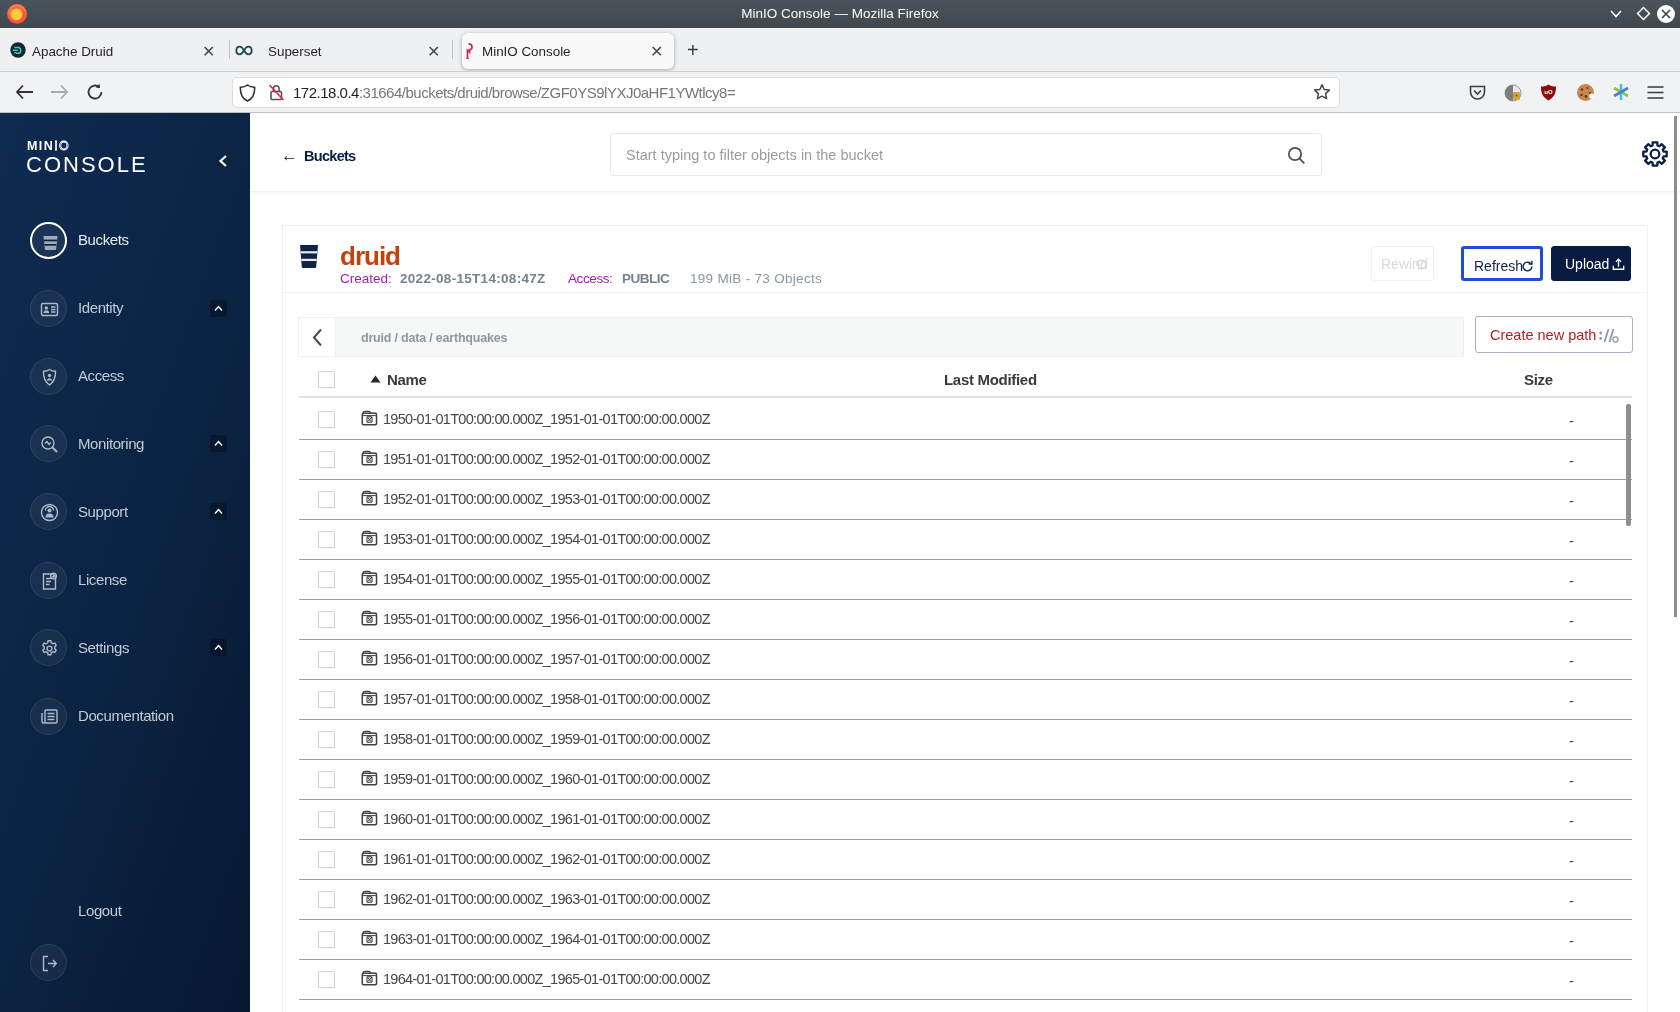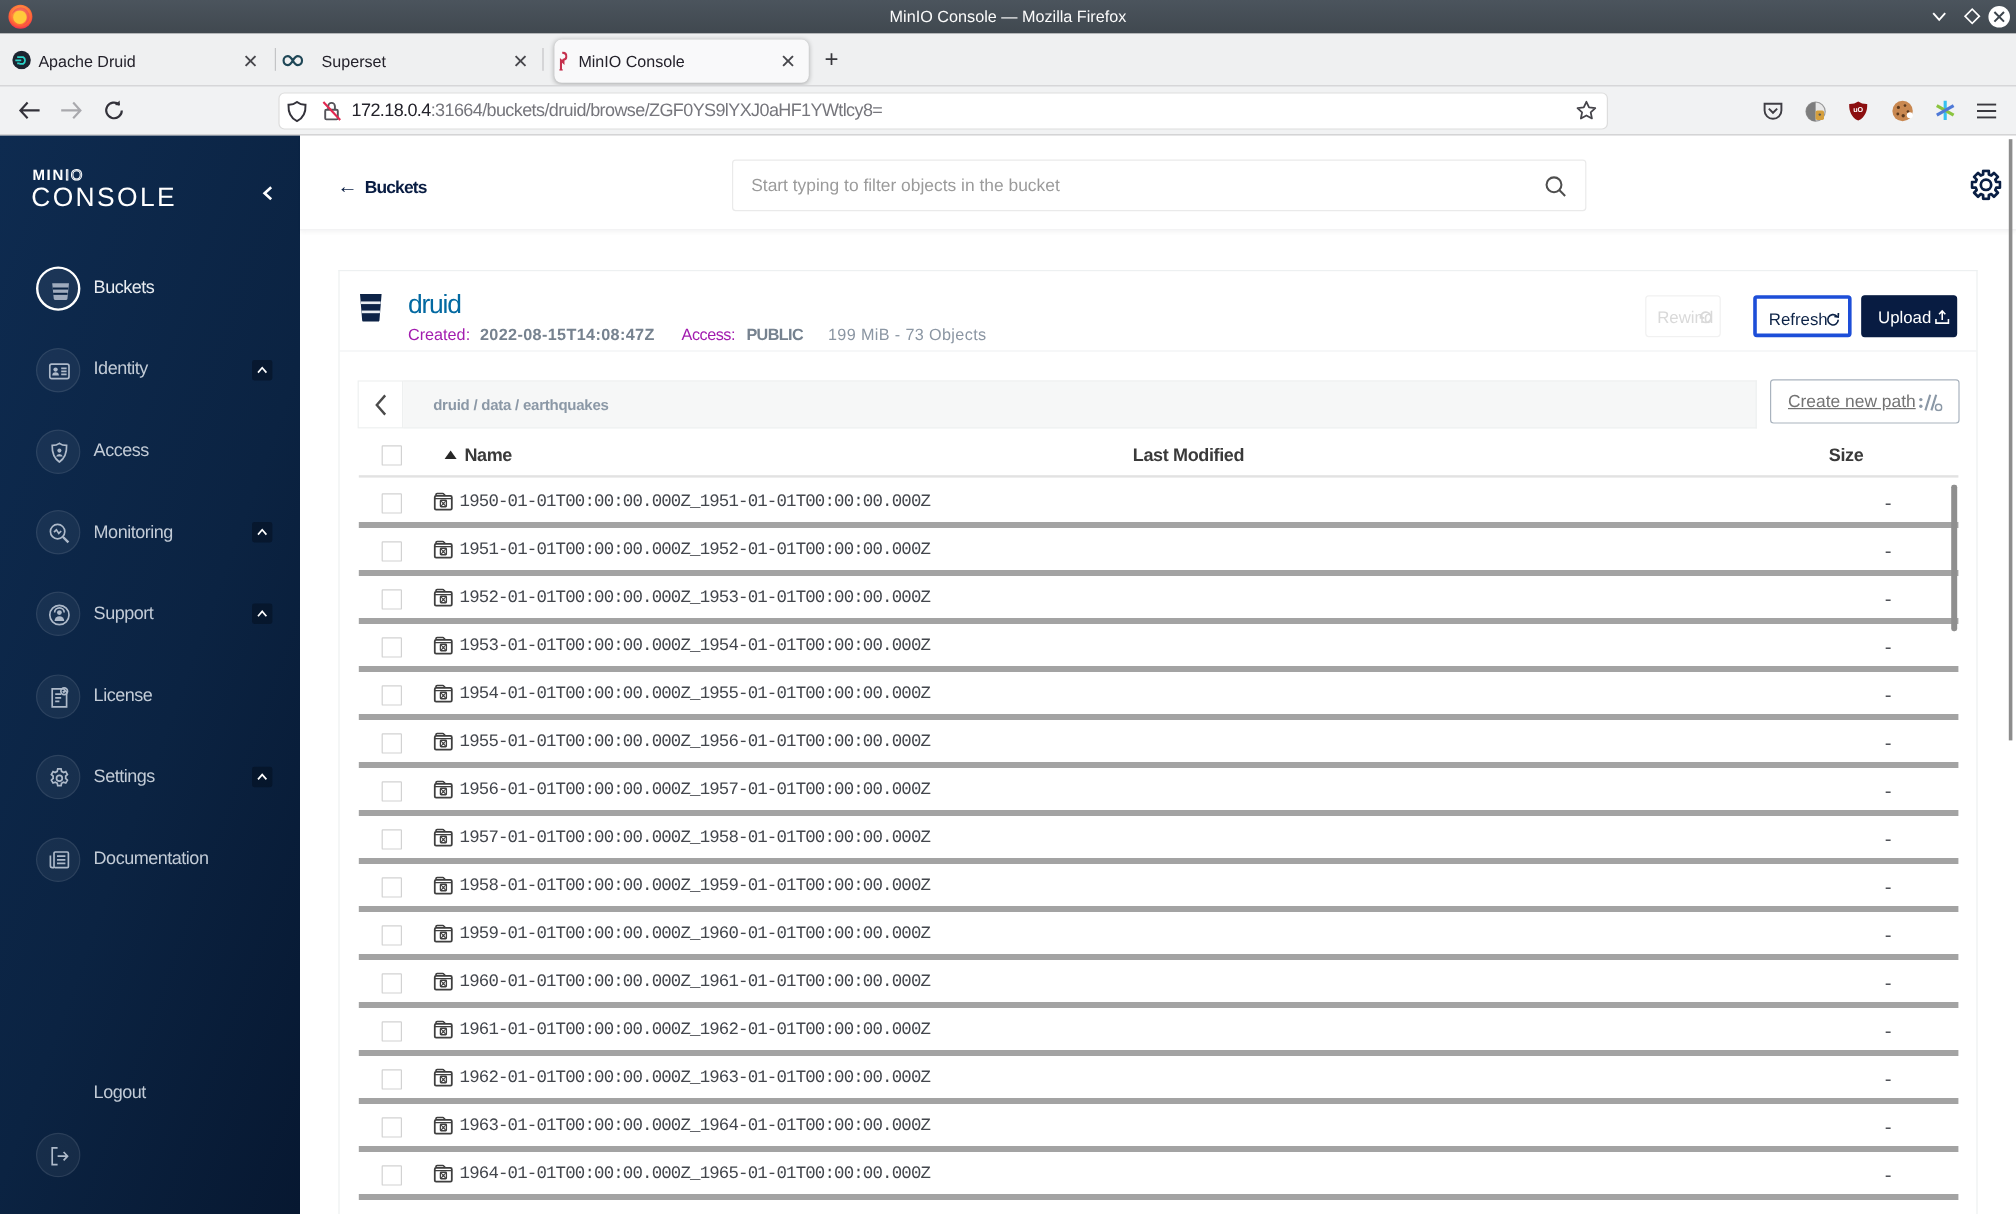--- a/index.html
+++ b/index.html
@@ -39,42 +39,42 @@
   #mainhead { left:250px; top:113px; width:1430px; height:79px; background:#fff; border-bottom:1px solid #f0f1f2; box-shadow:0 2px 3px rgba(0,0,0,0.04); }
   #bkback { left:281px; top:146px; color:#081C42; font-weight:bold; font-size:14.5px; letter-spacing:-0.7px; }
   #bkback .arr { font-weight:normal; font-size:17px; }
   #searchbox { left:610px; top:133px; width:712px; height:43px; background:#fff; border:1px solid #eaeaea; border-radius:3px; }
   #searchbox .ph { position:absolute; left:15px; top:13px; font-size:14.5px; color:#9b9b9b; }
   #searchmag { position:absolute; right:15px; top:12px; }
 
   #card { left:282px; top:225px; width:1366px; height:787px; border:1px solid #edf0f1; border-bottom:none; background:#fff; }
 
   #bkicon { left:299px; top:244px; }
-  #bktitle { left:340px; top:241px; font-size:22px; font-weight:normal; color:#0369a1; letter-spacing:-1px; }
+  #bktitle { left:340px; top:241px; font-size:26px; font-weight:bold; color:#c2410c; letter-spacing:-1px; }
   .meta { position:absolute; top:271px; font-size:13.5px; color:#a21caf; }
   .metav { position:absolute; top:271px; font-size:13.5px; font-weight:bold; color:#76828f; }
   #divider1 { left:283px; top:292px; width:1364px; height:1px; background:#f1f2f3; }
 
   .btn { position:absolute; top:246px; height:35px; border-radius:3px; font-size:14px; white-space:nowrap; }
   .btn .bl { position:absolute; top:9px; }
   #btn-rewind { left:1371px; width:63px; border:1px solid #f1f1f1; color:#d9d9d9; background:#fff; }
   #btn-refresh { left:1461px; width:82px; border:3px solid #1d4ed8; color:#0d2347; background:#fff; }
   #btn-upload { left:1551px; width:80px; border:1px solid #081C42; color:#fff; background:#081C42; }
 
   #crumbback { left:298px; top:317px; width:38px; height:40px; background:#fff; border:1px solid #eef0f0; }
   #crumbbar { left:336px; top:317px; width:1128px; height:40px; background:#f6f7f7; border:1px solid #eef0f0; border-left:none; }
   #crumbtext { left:361px; top:331px; font-size:12.5px; font-weight:bold; letter-spacing:-0.2px; color:#8b98a6; }
   #newpath { left:1475px; top:316px; width:158px; height:37px; border:1px solid #a9b3be; border-radius:3px; background:#fff; }
-  #newpath span { position:absolute; left:14px; top:10px; font-size:14.5px; color:#737373;text-decoration:underline; }
+  #newpath span { position:absolute; left:14px; top:10px; font-size:14.5px; color:#b91c1c; }
 
   .chk { position:absolute; width:17px; height:17px; border:1px solid #d2d2d2; border-radius:1px; background:#fff; }
   #thead-border { left:299px; top:396px; width:1333px; height:2px; background:#e2e2e2; }
   .hname { position:absolute; top:371px; font-size:15px; font-weight:bold; color:#3a3a3a; letter-spacing:-0.3px; }
 
-  .row { position:absolute; left:299px; width:1333px; height:40px; border-bottom:5px solid #a3a3a3;font-family:Liberation Mono, monospace; }
+  .row { position:absolute; left:299px; width:1333px; height:40px; border-bottom:1px solid #a3a3a3; }
   .row .chk { left:19px; top:11px; }
   .row .fname { position:absolute; left:84px; top:11px; font-size:14.5px; letter-spacing:-0.7px; color:#43464c; }
   .row .dash { position:absolute; left:1270px; top:12px; font-size:15px; color:#43464c; }
   .ficon { position:absolute; left:62px; top:10px; }
 
   #innersb { left:1626px; top:404px; width:5px; height:122px; background:#8f8f8f; border-radius:2px; }
   #outersb { left:1674px; top:116px; width:3px; height:501px; background:#8d8d8d; }
 </style>
 </head>
 <body>

